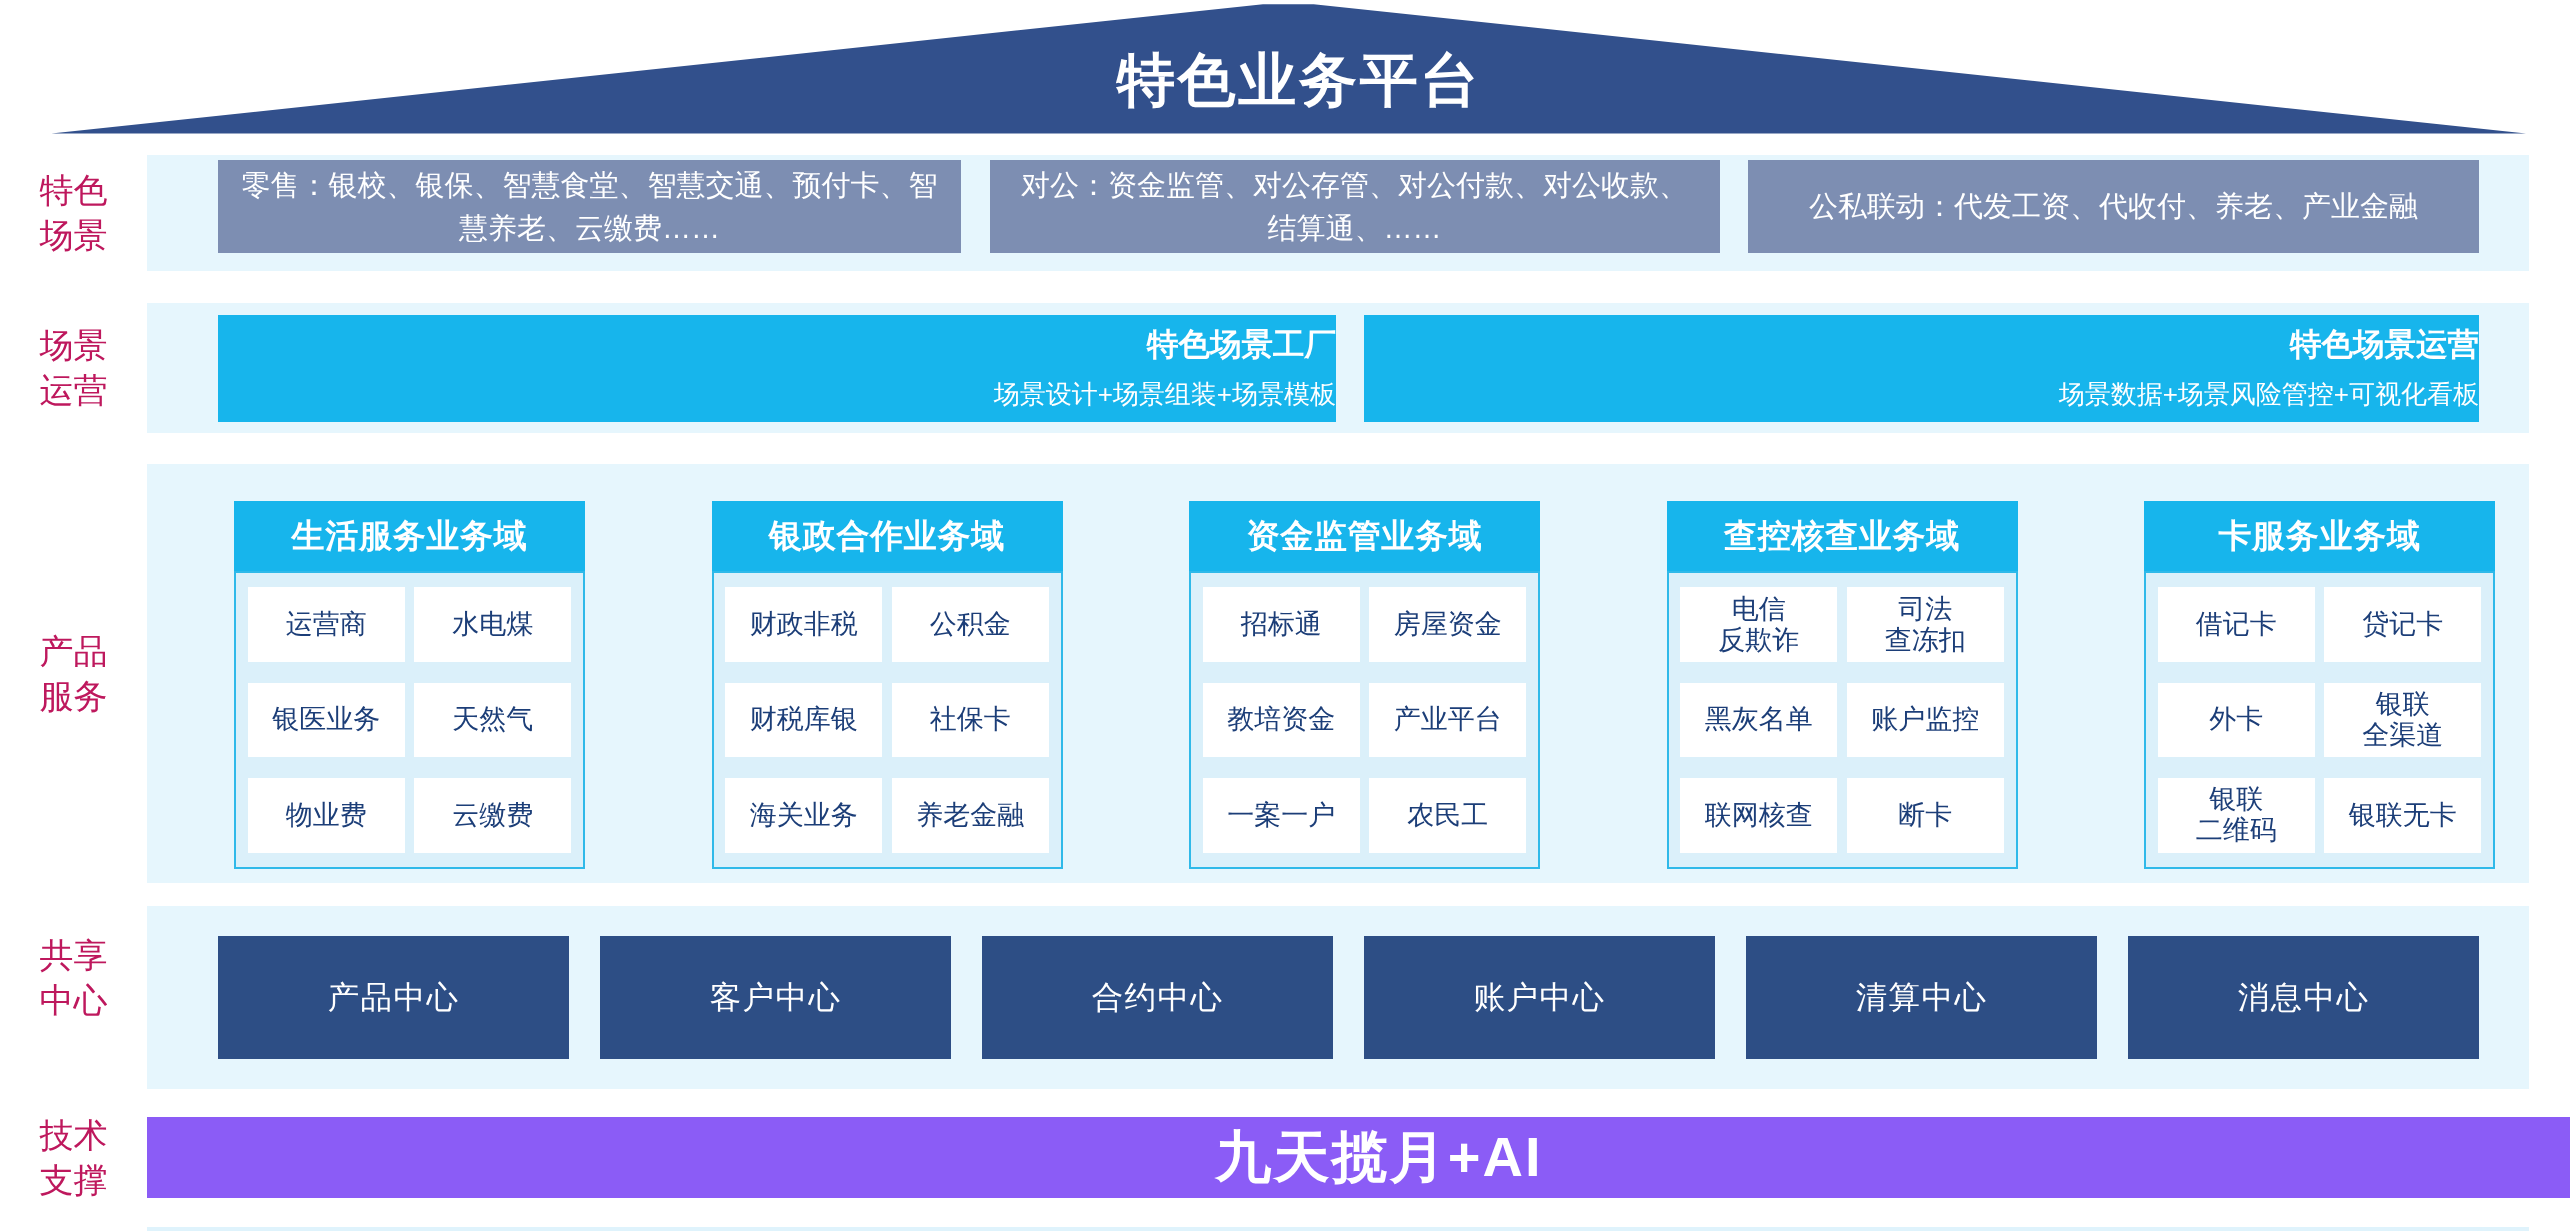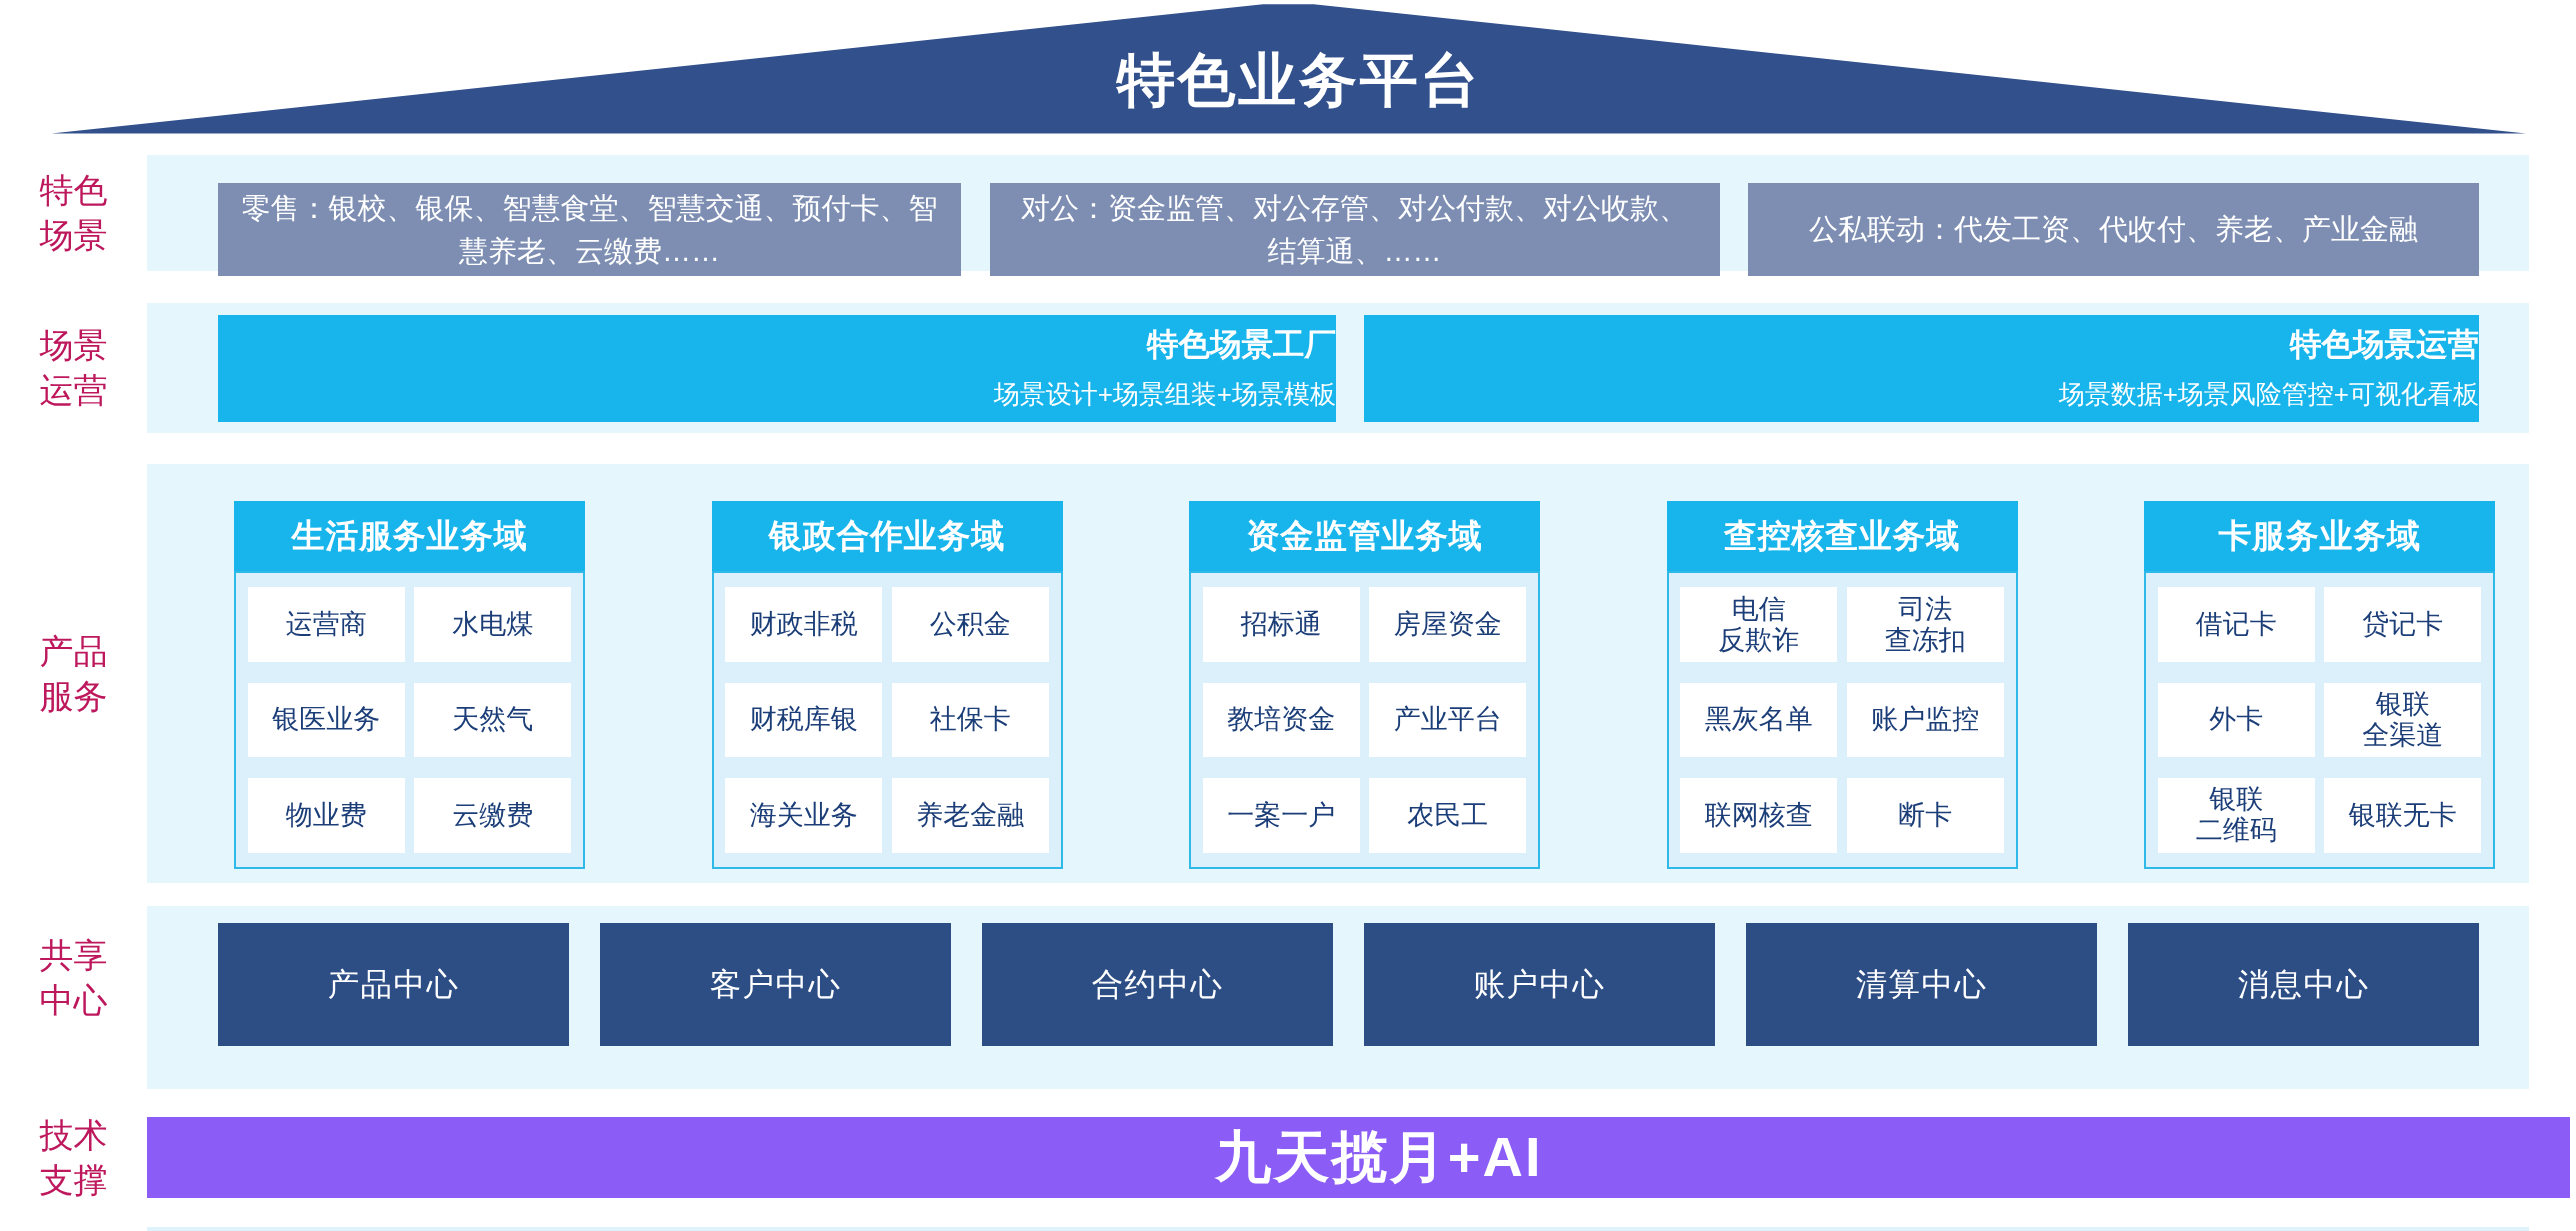--- a/index.html
+++ b/index.html
@@ -26,21 +26,21 @@
   .side-label{
     position:absolute;left:0;width:147px;display:flex;align-items:center;justify-content:center;
     color:#be185d;font-size:34px;font-weight:500;line-height:1.32;text-align:center;white-space:pre-line;
   }
   #side-scenarios{top:155px;height:116px;}
   #side-operations{top:303px;height:130px;}
   #side-products{top:464px;height:419px;}
   #side-centers{top:886px;height:183px;}
   #side-tech{top:1117px;height:81px;}
   
-  #band-scenarios .band-content{top:28px;}
+  #band-scenarios .band-content{top:5px;}
   .scenario-box{
     height:93px;background:#7d8eb2;color:#ffffff;font-size:29px;line-height:1.45;
     display:flex;align-items:center;justify-content:center;text-align:center;padding:0 18px;box-sizing:border-box;
   }
   .scenario-box.w1{width:743px;}
   .scenario-box.w2{width:730px;}
   .scenario-box.w3{width:731px;}
   
   #band-operations .band-content{top:11.6px;}
   .op-box{
@@ -61,21 +61,21 @@
   .pcol-body{
     flex:1;background:#dbf0fa;border:2.1px solid #2fb9e9;box-sizing:border-box;
     padding:14.4px 11.6px;display:grid;grid-template-columns:1fr 1fr;
     grid-template-rows:repeat(3,1fr);column-gap:9.6px;row-gap:20.5px;
   }
   .pitem{
     background:#ffffff;color:#1c3e78;font-size:27px;line-height:1.15;
     display:flex;align-items:center;justify-content:center;text-align:center;white-space:pre-line;
   }
   
-  #band-centers .band-content{top:17px;text-align:right;}
+  #band-centers .band-content{top:30px;text-align:right;}
   .center-box{
     width:351px;height:123px;background:#2d4e85;color:#ffffff;font-size:31.5px;
     display:flex;align-items:center;justify-content:center;letter-spacing:1.4px;
   }
   
   #tech-bar{
     position:absolute;left:147px;top:1117px;width:2382px;height:81px;background:#8b5cf6;
     display:flex;align-items:center;justify-content:center;
     color:#ffffff;font-size:56px;font-weight:bold;letter-spacing:2.1px;padding-left:41px;
   }

